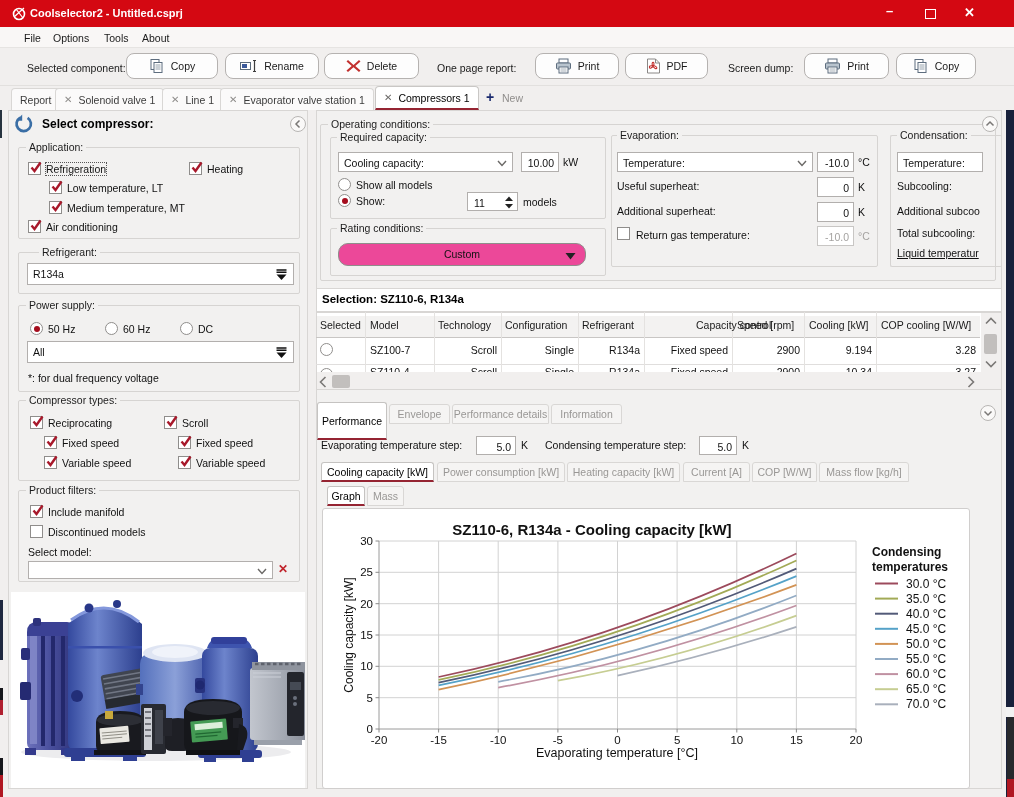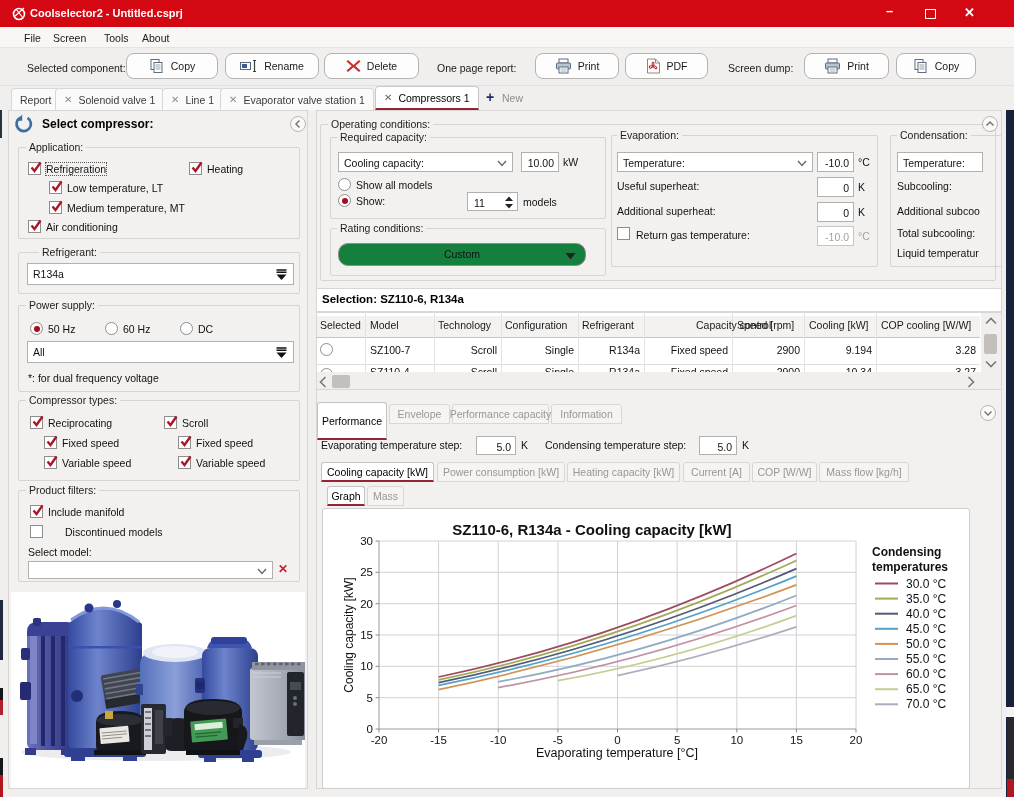--- a/index.html
+++ b/index.html
@@ -60,21 +60,21 @@
   <path d="M3 12 L13 3 M5 4 L12 13" stroke="#fff" stroke-width="1.2" fill="none"></path>
 </svg>
 <div class="abs title-text">Coolselector2 - Untitled.csprj</div>
 <div class="abs winbtn" style="left:886px; top:3px; font-weight:bold;">–</div>
 <div class="abs" style="left:925px; top:9px; width:11px; height:10px; border:1.5px solid #fff;"></div>
 <div class="abs winbtn" style="left:964px; top:5px; font-weight:bold;">✕</div>
 </div>
 
 <div class="abs menubar">
 <div class="abs menu-item" style="left:13px;">File</div>
-<div class="abs menu-item" style="left:42px;">Screen</div>
+<div class="abs menu-item" style="left:42px;">Options</div>
 <div class="abs menu-item" style="left:93px;">Tools</div>
 <div class="abs menu-item" style="left:131px;">About</div>
 </div>
 
 <div class="abs toolbar">
 <div class="abs tb-label" style="left:27px;">Selected component:</div>
 <div class="abs tb-btn" style="left:126px; width:92px;"><svg width="16" height="16" viewBox="0 0 16 16">
         <rect x="2" y="1.5" width="8" height="10" fill="#fff" stroke="#5d6d7e" stroke-width="1"></rect>
         <rect x="5" y="4.5" width="8" height="10" fill="#fff" stroke="#5d6d7e" stroke-width="1"></rect>
         <path d="M6.5 7h5 M6.5 9h5 M6.5 11h5" stroke="#8a97a4" stroke-width="0.9"></path>
@@ -236,21 +236,21 @@
 
 <div class="gbox" style="left:18px; top:490px; width:282px; height:92px;"></div>
 <div class="glabel" style="left:26px; top:484px;">Product filters:</div>
 <div class="cb" style="left:30px; top:505px;">
     <svg width="14" height="14" viewBox="0 0 14 14">
       <path d="M2.5 6.5 L5.5 10 L11.5 1.5" stroke="#a8192b" stroke-width="2.4" fill="none"></path>
     </svg>
   </div>
 <div class="clabel" style="left:48px; top:506px;">Include manifold</div>
 <div class="cb" style="left:30px; top:525px;"></div>
-<div class="clabel" style="left:48px; top:526px;margin-left:17px;">Discontinued models</div>
+<div class="clabel" style="left:48px; top:526px;">Discontinued models</div>
 <div class="lbl" style="left:28px; top:546px;">Select model:</div>
 <div class="combo" style="left:28px; top:561px; width:245px; height:18px;">
 <svg style="position:absolute; right:5px; top:6px;" width="10" height="7" viewBox="0 0 10 7">
       <path d="M1 1 L5 5.5 L9 1" stroke="#6a6866" stroke-width="1.4" fill="none"></path>
     </svg>
   </div>
 <div class="abs" style="left:278px; top:562px; color:#c0242c; font-size:12px; font-weight:bold;">✕</div>
 
 <div class="abs" style="left:11px; top:592px; width:294px; height:196px; background:#fff;"></div>
 <svg class="abs" style="left:11px; top:592px;" width="294" height="196" viewBox="0 0 294 196">
@@ -383,21 +383,21 @@
     <span style="right:auto; left:6px;">11</span>
 <svg style="position:absolute; right:3px; top:3px;" width="10" height="13" viewBox="0 0 10 13">
       <path d="M1 5 L5 0.5 L9 5 Z" fill="#222"></path>
       <path d="M1 8 L5 12.5 L9 8 Z" fill="#222"></path>
     </svg>
   </div>
 <div class="lbl" style="left:523px; top:196px;">models</div>
 
 <div class="gbox" style="left:330px; top:228px; width:276px; height:48px;"></div>
 <div class="glabel" style="left:337px; top:222px;">Rating conditions:</div>
-<div class="abs" style="left:338px; top:243px; width:248px; height:23px; background:#15803d; border:1px solid #8f8d8b; border-radius:10px; font-size:10.5px; color:#111; text-align:center; line-height:21px;">Custom
+<div class="abs" style="left:338px; top:243px; width:248px; height:23px; background:#ec4899; border:1px solid #8f8d8b; border-radius:10px; font-size:10.5px; color:#111; text-align:center; line-height:21px;">Custom
 <svg style="position:absolute; right:9px; top:8px;" width="11" height="8" viewBox="0 0 11 8">
       <path d="M0.5 1 h10 l-5 6.5 z" fill="#222"></path>
     </svg></div>
 
 <div class="gbox" style="left:611px; top:135px; width:267px; height:132px;"></div>
 <div class="glabel" style="left:617px; top:129px;">Evaporation:</div>
 <div class="combo" style="left:617px; top:152px; width:196px; height:20px;">
     <span class="txt">Temperature:</span>
 <svg style="position:absolute; right:5px; top:7px;" width="10" height="7" viewBox="0 0 10 7">
       <path d="M1 1 L5 5.5 L9 1" stroke="#6a6866" stroke-width="1.4" fill="none"></path>
@@ -425,21 +425,21 @@
 <div class="lbl-g" style="left:858px; top:230px;">°C</div>
 
 <div class="gbox" style="left:890px; top:135px; width:112px; height:132px; border-right:none;"></div>
 <div class="glabel" style="left:897px; top:129px;">Condensation:</div>
 <div class="combo" style="left:897px; top:152px; width:86px; height:20px;">
     <span class="txt">Temperature:</span>
   </div>
 <div class="lbl" style="left:897px; top:180px;">Subcooling:</div>
 <div class="lbl" style="left:897px; top:205px;">Additional subcoo</div>
 <div class="lbl" style="left:897px; top:227px;">Total subcooling:</div>
-<div class="lbl" style="left:897px; top:247px;">Liquid temperatur</div>
+<div class="lbl" style="left:897px; top:247px;text-decoration:underline;">Liquid temperatur</div>
 <div class="circbtn" style="left:982px; top:116px;">
     <svg width="14" height="14" viewBox="0 0 14 14" style="position:absolute;left:0;top:0;">
       <path d="M3.5 8.5 L7 5 L10.5 8.5" stroke="#7a7876" stroke-width="1.5" fill="none"></path>
     </svg>
   </div>
 
 <div class="abs" style="left:316px; top:288px; width:686px; height:24px; background:#fff; border:1px solid #d8d6d4;"></div>
 <div class="abs" style="left:322px; top:293px; font-size:11.5px; font-weight:bold; color:#000;">Selection: SZ110-6, R134a</div>
 
 <div class="abs" style="left:316px; top:312px; width:686px; height:78px; background:#fff; border:1px solid #d8d6d4;"></div>
@@ -500,21 +500,21 @@
 <svg class="abs" style="left:319px; top:376px;" width="8" height="12" viewBox="0 0 8 12">
     <path d="M6.5 1 L1.5 6 L6.5 11" stroke="#7a7876" stroke-width="1.6" fill="none"></path>
   </svg>
 <div class="abs" style="left:332px; top:375px; width:18px; height:13px; background:#c2bfbd; border-radius:2px;"></div>
 <svg class="abs" style="left:967px; top:376px;" width="8" height="12" viewBox="0 0 8 12">
     <path d="M1.5 1 L6.5 6 L1.5 11" stroke="#7a7876" stroke-width="1.6" fill="none"></path>
   </svg>
 
 <div class="ptab active" style="left:317px; top:402px; width:70px; height:38px;">Performance</div>
 <div class="ptab" style="left:389px; top:404px; width:61px;">Envelope</div>
-<div class="ptab" style="left:452px; top:404px; width:97px;">Performance capacity</div>
+<div class="ptab" style="left:452px; top:404px; width:97px;">Performance details</div>
 <div class="ptab" style="left:551px; top:404px; width:71px;">Information</div>
 <div class="circbtn" style="left:980px; top:405px;">
     <svg width="14" height="14" viewBox="0 0 14 14" style="position:absolute;left:0;top:0;">
       <path d="M3.5 5.5 L7 9 L10.5 5.5" stroke="#7a7876" stroke-width="1.5" fill="none"></path>
     </svg>
   </div>
 
 <div class="lbl" style="left:321px; top:439px;">Evaporating temperature step:</div>
 <div class="vbox" style="left:476px; top:436px; width:40px; height:19px;">
     <span>5.0</span>

